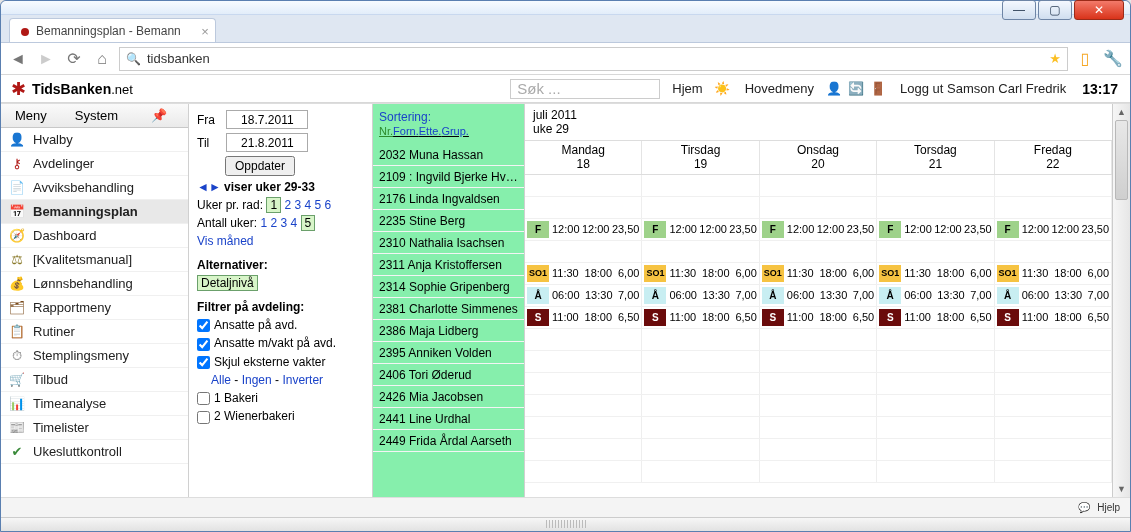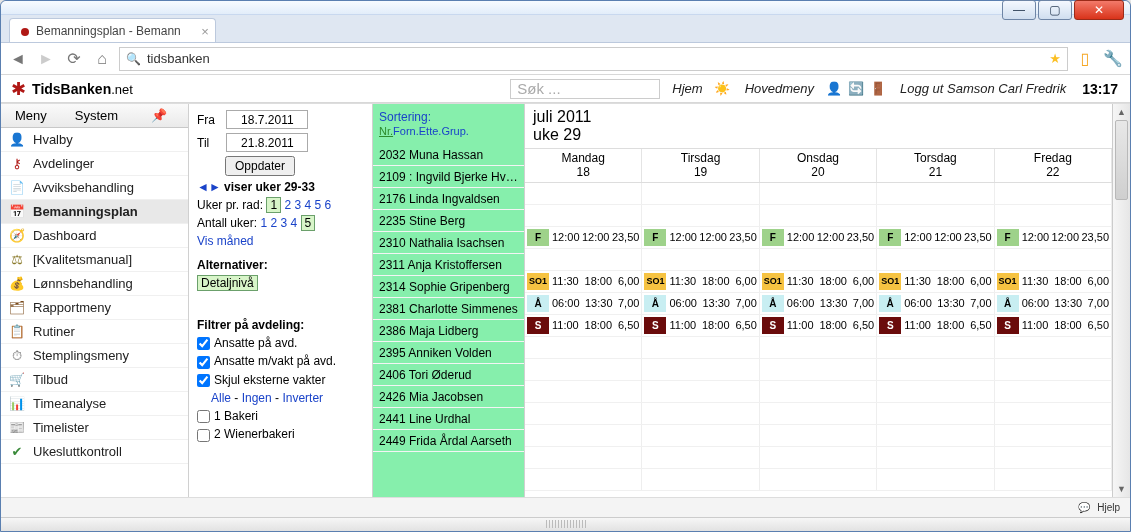--- a/index.html
+++ b/index.html
@@ -16,21 +16,21 @@
 .navrow { height:32px; background:#fff; border-bottom:1px solid #d8d8d8; display:flex; align-items:center; padding:0 6px; gap:6px;}
 .nav-icon { width:22px; height:22px; display:flex; align-items:center; justify-content:center; color:#777; font-size:16px; border-radius:3px; }
 .urlbar { flex:1; height:24px; border:1px solid #ccc; background:#fff; display:flex; align-items:center; padding:0 6px; font-size:13px; color:#333; gap:6px;}
 .urlbar .mag{color:#999;font-size:12px;}
 .star{color:#fbbf24;}
 .tool-icon{width:22px;height:22px;display:flex;align-items:center;justify-content:center;color:#666;}
 .appbar { height:28px; background:#fff; border-bottom:1px solid #d8d8d8; display:flex; align-items:center; font-size:13px; padding:0 6px 0 10px; gap:4px;}
 .logo-asterisk{color:#b01815;font-size:18px;margin-right:2px;}
 .brand b{font-size:14px;}
 .searchbox{border:1px solid #ccc;height:20px;width:150px;padding:0 6px;color:#aaa;font-size:15px;margin-left:auto;display:flex;align-items:center;}
-.appbar .link{padding:0 8px;color:#222;font-style:italic;}
+.appbar .link{padding:0 8px;color:#222;}
 .appbar .ico{width:18px;height:16px;display:inline-block;vertical-align:middle;}
 .clock{font-weight:bold;font-size:14px;margin:0 6px 0 4px;}
 .content{flex:1;display:flex;overflow:hidden;border-top:1px solid #ddd;}
 .menus{height:24px;border-bottom:1px solid #c8c8c8;display:flex;align-items:center;background:linear-gradient(#fafafa,#eaeaea);}
 .menus span{padding:0 14px;font-size:13px;}
 .menus .pin{margin-left:auto;margin-right:6px;color:#2a6bd4;font-size:13px;}
 .sidebar{width:188px;background:#fff;border-right:1px solid #d0d0d0;display:flex;flex-direction:column;}
 .navlist{flex:1;overflow:auto;}
 .navitem{height:24px;display:flex;align-items:center;padding:0 8px;font-size:13px;color:#222;gap:8px;border-bottom:1px solid #f0f0f0;}
 .navitem.active{background:#e8e8e8;font-weight:bold;}
@@ -40,26 +40,26 @@
 .opts input.d{width:82px;text-align:center;border:1px solid #aaa;height:19px;font-size:12px;}
 .opts .row{margin-bottom:4px;}
 .opts button{font-size:12px;padding:1px 8px;margin-left:28px;}
 .opts .b{font-weight:bold;}
 .opts .hl{padding:0 3px;border:1px solid #6ba06b;background:#d8f5c9;}
 .opts a{color:#1a43c9;text-decoration:none;}
 .opts .subtxt{margin-left:14px;}
 .opts input[type=checkbox]{vertical-align:middle;margin-right:4px;}
 .empcol{width:152px;border-right:1px solid #d0d0d0;background:#86efac;font-size:12px;overflow:hidden;}
 .empcol .shead{color:#1a43c9;padding:6px 6px 0 6px;}
-.empcol .sopts{padding:0 6px 6px 6px;}
+.empcol .sopts{padding:0 6px 6px 6px;text-decoration:underline;}
 .empcol .sopts a{color:#1a43c9;text-decoration:none;font-size:11px;}
 .empcol .sopts a.sel{color:#2e8b2e;text-decoration:underline;}
 .emplist .emp{height:22px;line-height:22px;padding:0 6px;white-space:nowrap;overflow:hidden;text-overflow:ellipsis;border-bottom:1px solid #f4f4f4;}
 .gridwrap{flex:1;display:flex;flex-direction:column;overflow:hidden;}
-.ghead{padding:4px 8px;font-size:16px;}
+.ghead{padding:4px 8px;font-size:12px;}
 .days{display:flex;border-top:1px solid #ddd;border-bottom:1px solid #ddd;}
 .day{flex:1;text-align:center;font-size:12px;padding:2px 0;border-right:1px solid #e4e4e4;line-height:1.2;}
 .rows{flex:1;overflow:auto;}
 .grow{height:22px;display:flex;border-bottom:1px solid #f0f0f0;}
 .gcell{flex:1;border-right:1px solid #eee;display:flex;align-items:center;font-size:11px;padding:0 2px;gap:3px;white-space:nowrap;}
 .badge{width:22px;height:17px;display:inline-flex;align-items:center;justify-content:center;font-size:10px;font-weight:bold;color:#000;}
 .b-F{background:#9ed28a;}
 .b-SO1{background:#f6c342;font-size:9px;}
 .b-A{background:#c8eef2;}
 .b-S{background:#6a0b0b;color:#fff;}
@@ -196,21 +196,21 @@
         <input class="d" value="18.7.2011" style=""></div>
       <div class="row"><label>Til</label>
         <input class="d" value="21.8.2011" style=""></div>
       <div class="row"><button>Oppdater</button></div>
       <div class="row"><span style="color:#1a43c9">◄►</span> <span class="b">viser uker 29-33</span></div>
       <div class="row"><span>Uker pr. rad:</span> <span id="upr"><span class="hl">1</span> <a href="#" style="color: rgb(26, 67, 201); text-decoration: none;">2</a> <a href="#" style="color: rgb(26, 67, 201); text-decoration: none;">3</a> <a href="#" style="color: rgb(26, 67, 201); text-decoration: none;">4</a> <a href="#" style="color: rgb(26, 67, 201); text-decoration: none;">5</a> <a href="#" style="color: rgb(26, 67, 201); text-decoration: none;">6</a> </span></div>
       <div class="row"><span>Antall uker:</span> <span id="au"><a href="#" style="color: rgb(26, 67, 201); text-decoration: none;">1</a> <a href="#" style="color: rgb(26, 67, 201); text-decoration: none;">2</a> <a href="#" style="color: rgb(26, 67, 201); text-decoration: none;">3</a> <a href="#" style="color: rgb(26, 67, 201); text-decoration: none;">4</a> <span class="hl">5</span> </span></div>
       <div class="row"><a href="#">Vis måned</a></div>
       <div class="row" style="margin-top:10px"><span class="b">Alternativer:</span></div>
       <div class="row"><span class="hl">Detaljnivå</span></div>
-      <div class="row" style="margin-top:28px"><span class="b">Filtrer på avdeling:</span></div>
+      <div class="row" style="margin-top:10px"><span class="b">Filtrer på avdeling:</span></div>
       <div class="row"><input type="checkbox" checked="" style=""><span>Ansatte på avd.</span></div>
       <div class="row"><input type="checkbox" checked="" style=""><span>Ansatte m/vakt på avd.</span></div>
       <div class="row"><input type="checkbox" checked="" style=""><span>Skjul eksterne vakter</span></div>
       <div class="row subtxt"><a href="#">Alle</a> - <a href="#">Ingen</a> - <a href="#">Inverter</a></div>
       <div class="row"><input type="checkbox" style=""><span>1 Bakeri</span></div>
       <div class="row"><input type="checkbox" style=""><span>2 Wienerbakeri</span></div>
     </div>
 
     <div class="empcol">
       <div class="shead">Sortering:</div>

